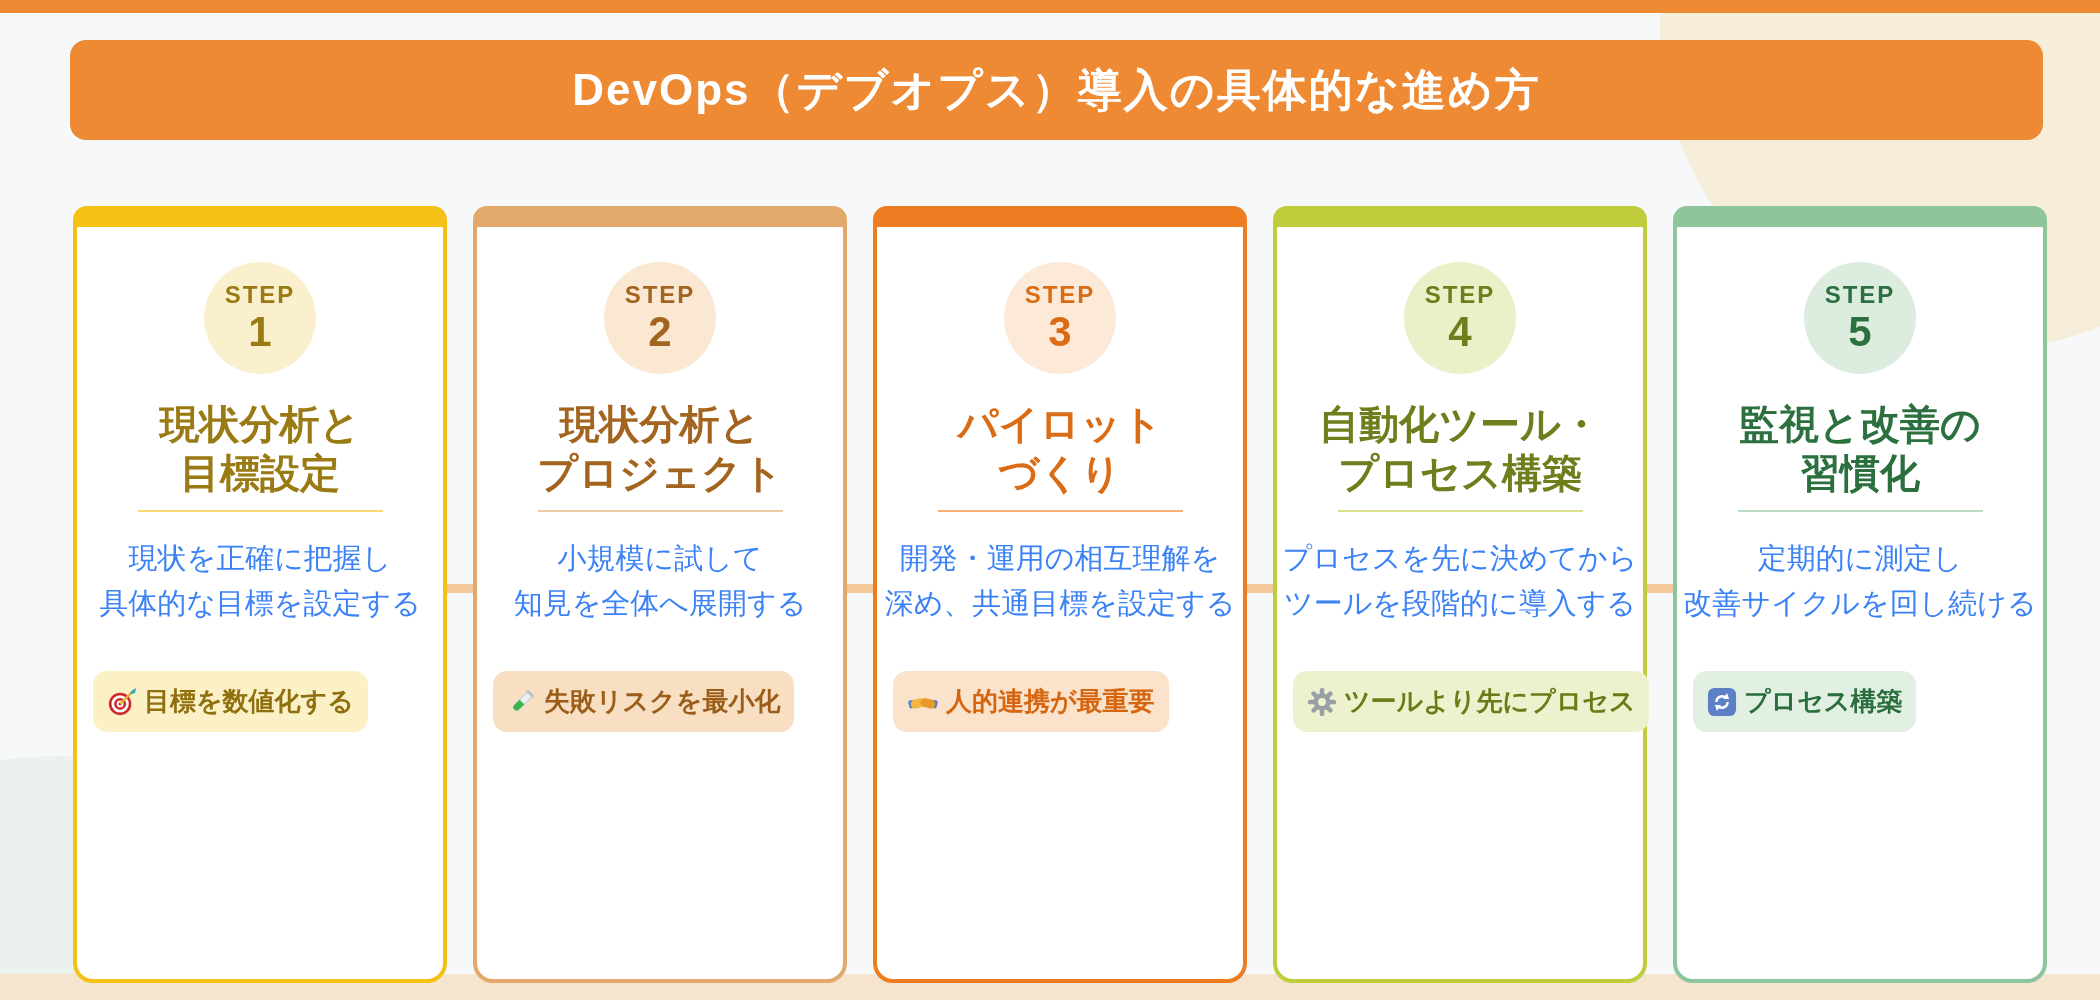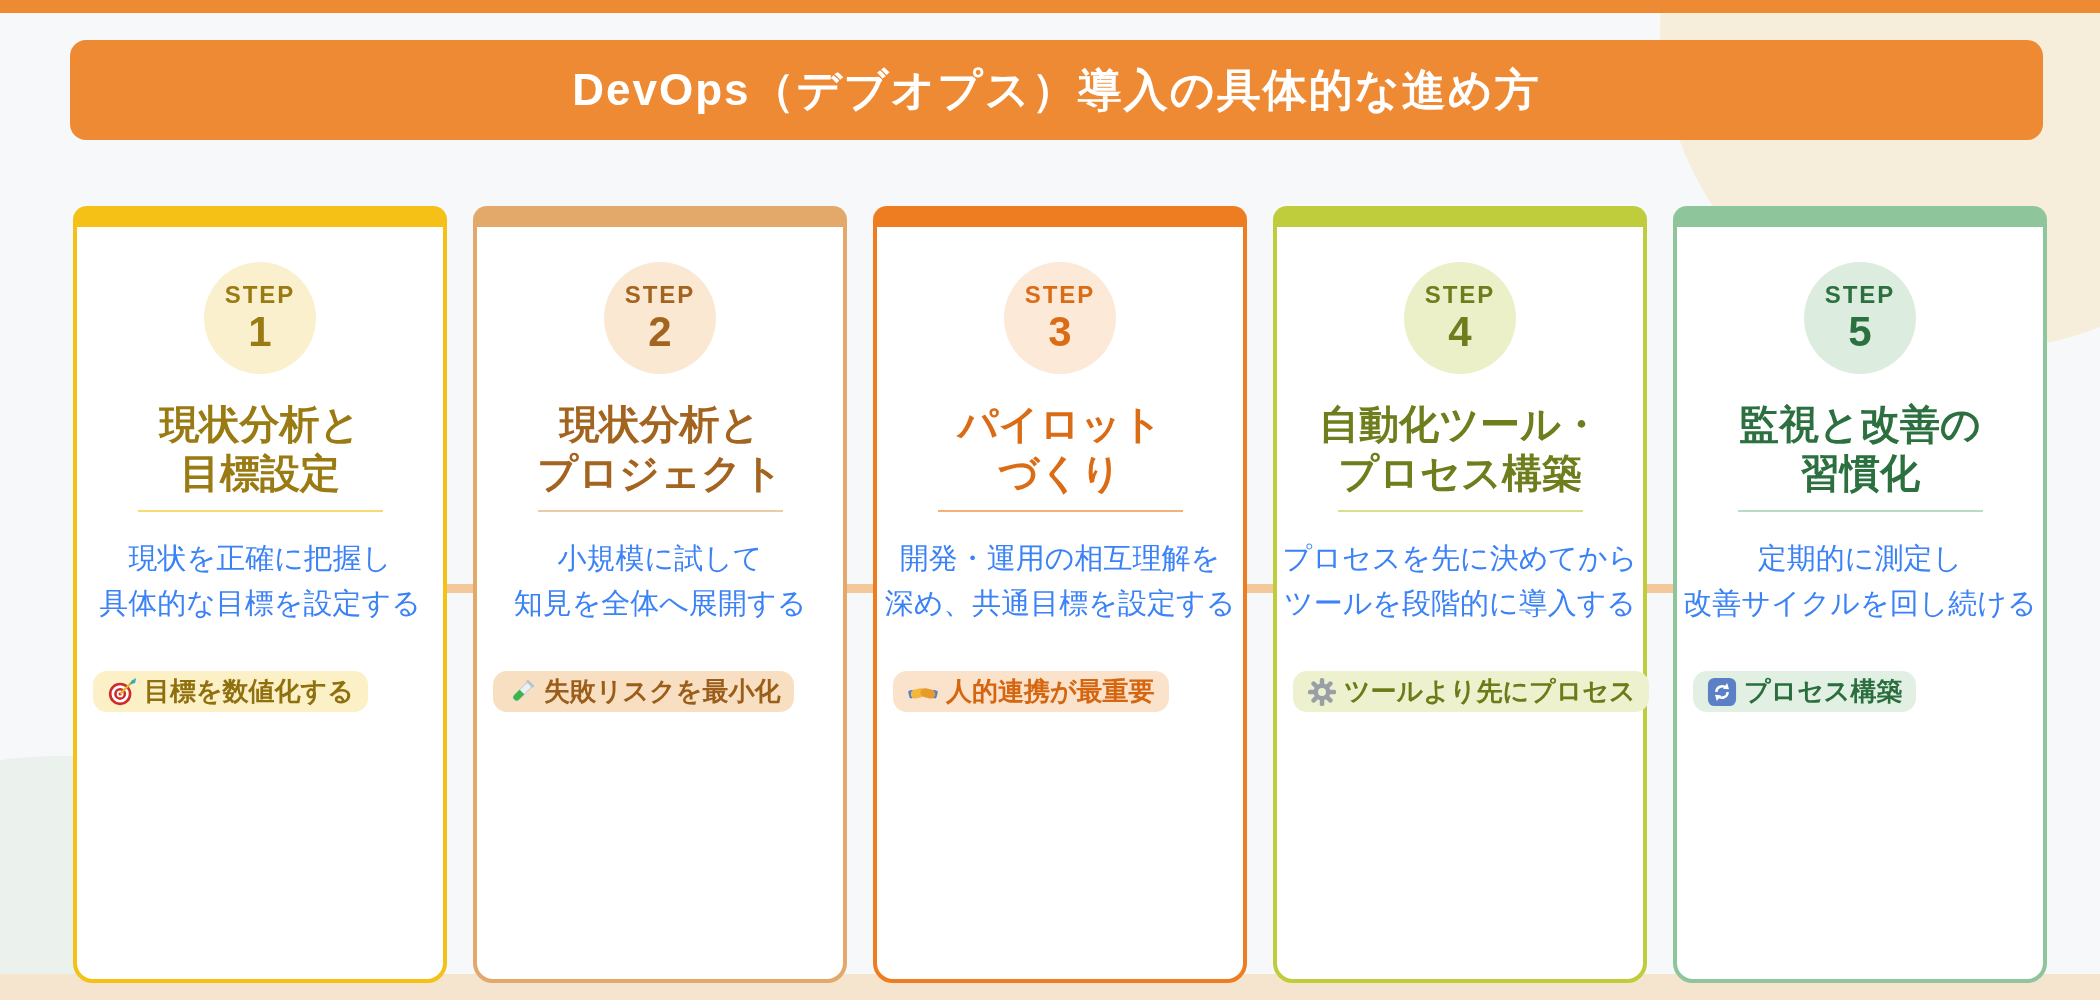--- a/index.html
+++ b/index.html
@@ -30,21 +30,21 @@
     display:flex;flex-direction:column;align-items:center;justify-content:center;flex:none;
   }
   .step-word{font-size:24px;font-weight:bold;letter-spacing:2px;color:var(--deep);line-height:1;}
   .step-num{font-size:42px;font-weight:bold;color:var(--deep);line-height:1;margin-top:4px;}
   .card-title{margin:26px 0 0;font-size:40px;font-weight:bold;color:var(--title);text-align:center;line-height:1.22;white-space:pre-line;}
   .card-divider{margin-top:12px;width:245px;height:2px;background:var(--accent);opacity:.6;flex:none;}
   .card-desc{margin:24px 0 0;font-size:29px;color:#3b82f6;text-align:center;line-height:1.58;white-space:pre-line;}
   .badge{
     margin:44px 0 0 16px;align-self:flex-start;display:inline-flex;align-items:center;gap:7px;
     background:var(--badgebg);color:var(--badgetext);font-size:26px;font-weight:bold;
-    padding:3px 14px;border-radius:14px;white-space:nowrap;
+    padding:13px 14px;border-radius:14px;white-space:nowrap;
   }
   .badge svg{display:block;flex:none;}
 </style>
 </head>
 <body>
 
 <div class="canvas">
   <div class="blob-tr"></div>
   <div class="blob-bl"></div>
   <div class="bottom-strip"></div>

